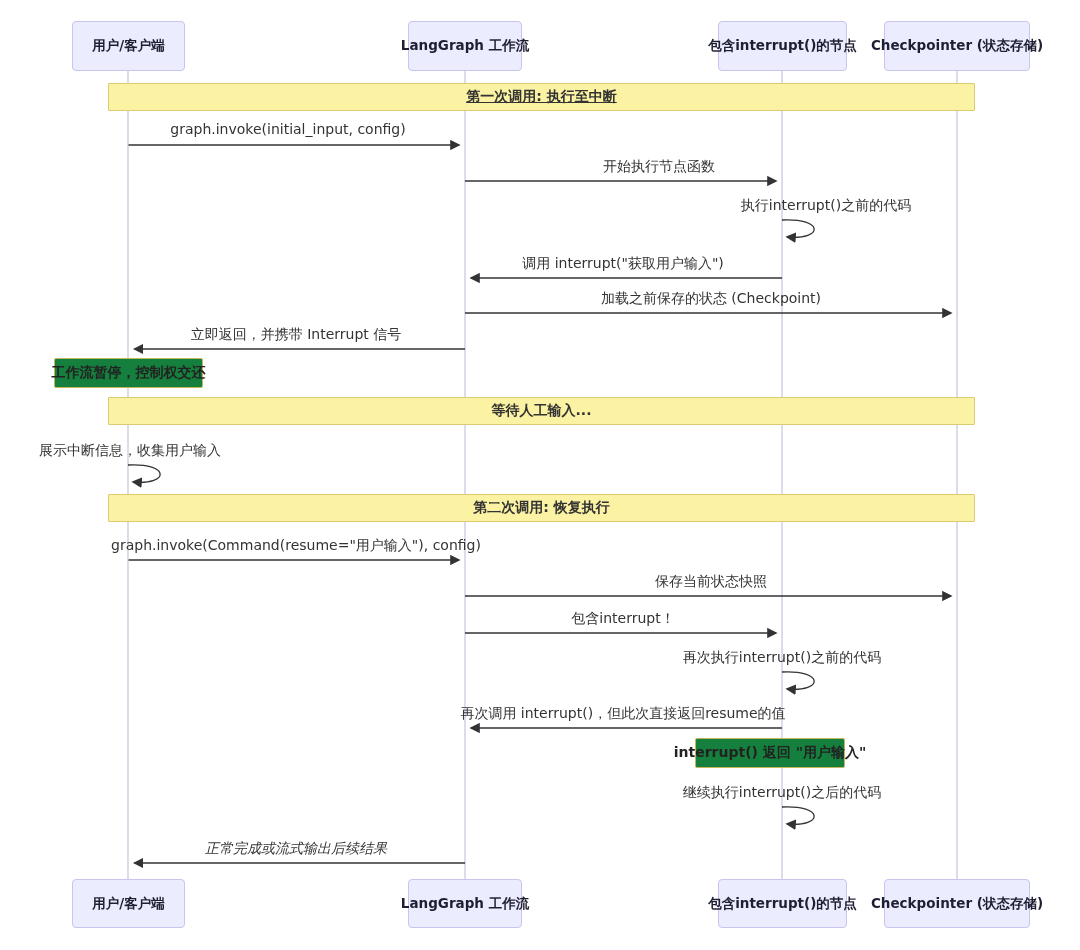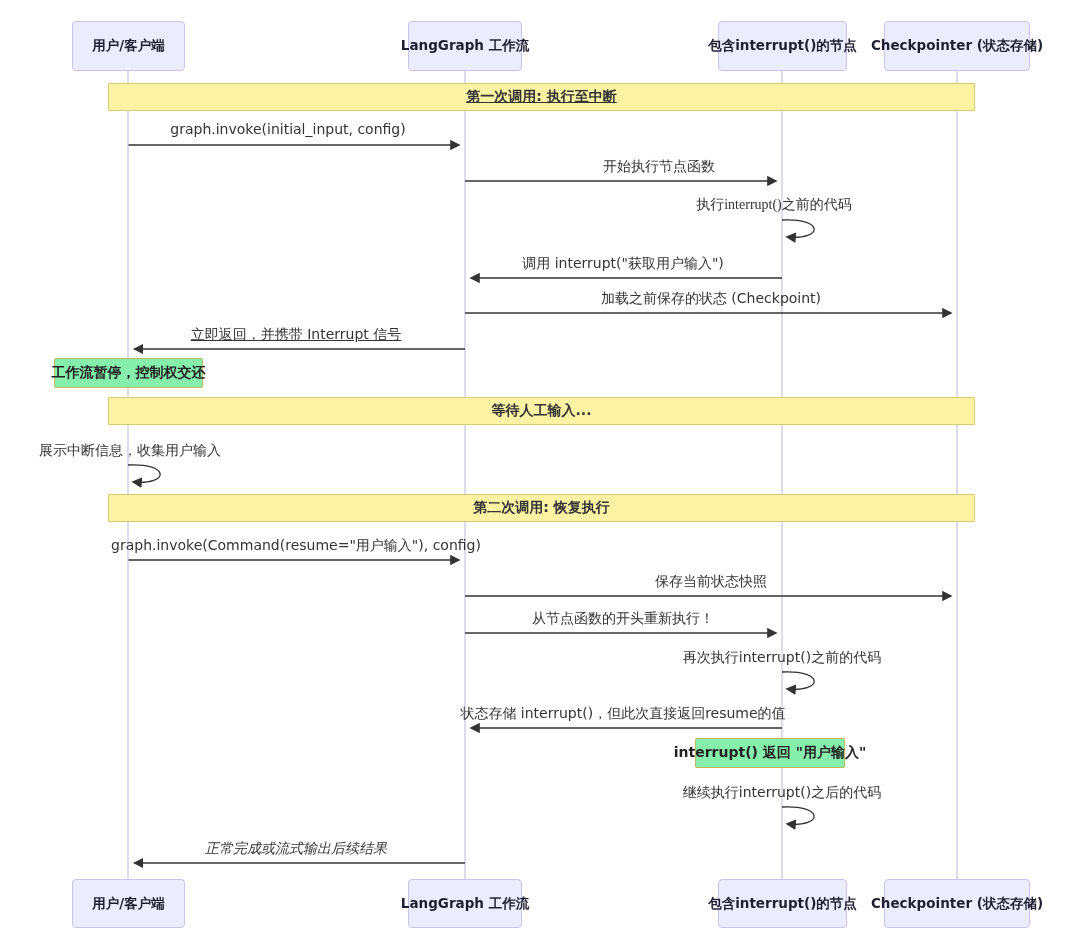--- a/index.html
+++ b/index.html
@@ -14,21 +14,21 @@
     font-size:13.5px;font-weight:bold;color:#1f1f33;white-space:nowrap;box-sizing:border-box;
     z-index:3;
   }
   .section{
     position:absolute;left:108px;width:867px;height:28px;background:#FBF3A3;border:1px solid #D9CB72;
     display:flex;align-items:center;justify-content:center;
     font-size:14px;font-weight:bold;color:#333;box-sizing:border-box;border-radius:1px;
     z-index:2;
   }
   .note{
-    position:absolute;height:30px;background:#86efac;border:1px solid #C4B75B;border-radius:2px;
+    position:absolute;height:30px;background:#15803d;border:1px solid #C4B75B;border-radius:2px;
     display:flex;align-items:center;justify-content:center;
     font-size:14px;font-weight:bold;color:#222;white-space:nowrap;box-sizing:border-box;
     z-index:3;
   }
   .msg{
     position:absolute;transform:translateX(-50%);height:18px;line-height:18px;
     font-size:14px;color:#333;white-space:nowrap;z-index:2;
   }
 </style>
 </head>
@@ -75,30 +75,30 @@
   <div class="actor" style="left:408px;top:21px;width:114px;">LangGraph 工作流</div>
   <div class="actor" style="left:718px;top:21px;width:129px;">包含interrupt()的节点</div>
   <div class="actor" style="left:884px;top:21px;width:146px;">Checkpointer (状态存储)</div>
 
   <div class="section" style="top:83px;text-decoration:underline;">第一次调用: 执行至中断</div>
   <div class="section" style="top:494px;">第二次调用: 恢复执行</div>
   <div class="section" style="top:397px;">等待人工输入...</div>
 
   <div class="msg" style="left:280px;top:120px;margin-left:8px;">graph.invoke(initial_input, config)</div>
   <div class="msg" style="left:623px;top:157px;margin-left:36px;">开始执行节点函数</div>
-  <div class="msg" style="left:774px;top:196px;font-family:Liberation Serif, serif;">执行interrupt()之前的代码</div>
+  <div class="msg" style="left:826px;top:196px;">执行interrupt()之前的代码</div>
   <div class="msg" style="left:623px;top:254px;">调用 interrupt("获取用户输入")</div>
   <div class="msg" style="left:711px;top:289px;">加载之前保存的状态 (Checkpoint)</div>
-  <div class="msg" style="left:296px;top:325px;text-decoration:underline;">立即返回，并携带 Interrupt 信号</div>
+  <div class="msg" style="left:296px;top:325px;">立即返回，并携带 Interrupt 信号</div>
   <div class="msg" style="left:130px;top:441px;">展示中断信息，收集用户输入</div>
   <div class="msg" style="left:296px;top:536px;">graph.invoke(Command(resume="用户输入"), config)</div>
   <div class="msg" style="left:711px;top:572px;">保存当前状态快照</div>
-  <div class="msg" style="left:623px;top:609px;">从节点函数的开头重新执行！</div>
+  <div class="msg" style="left:623px;top:609px;">包含interrupt！</div>
   <div class="msg" style="left:782px;top:648px;">再次执行interrupt()之前的代码</div>
-  <div class="msg" style="left:623px;top:704px;">状态存储 interrupt()，但此次直接返回resume的值</div>
+  <div class="msg" style="left:623px;top:704px;">再次调用 interrupt()，但此次直接返回resume的值</div>
   <div class="msg" style="left:782px;top:783px;">继续执行interrupt()之后的代码</div>
   <div class="msg" style="left:296px;top:839px;font-style:italic;">正常完成或流式输出后续结果</div>
 
   <div class="note" style="left:54px;top:358px;width:149px;">工作流暂停，控制权交还</div>
   <div class="note" style="left:695px;top:738px;width:150px;">interrupt() 返回 "用户输入"</div>
 
   <div class="actor" style="left:72px;top:879px;width:113px;height:49px;">用户/客户端</div>
   <div class="actor" style="left:408px;top:879px;width:114px;height:49px;">LangGraph 工作流</div>
   <div class="actor" style="left:718px;top:879px;width:129px;height:49px;">包含interrupt()的节点</div>
   <div class="actor" style="left:884px;top:879px;width:146px;height:49px;">Checkpointer (状态存储)</div>

